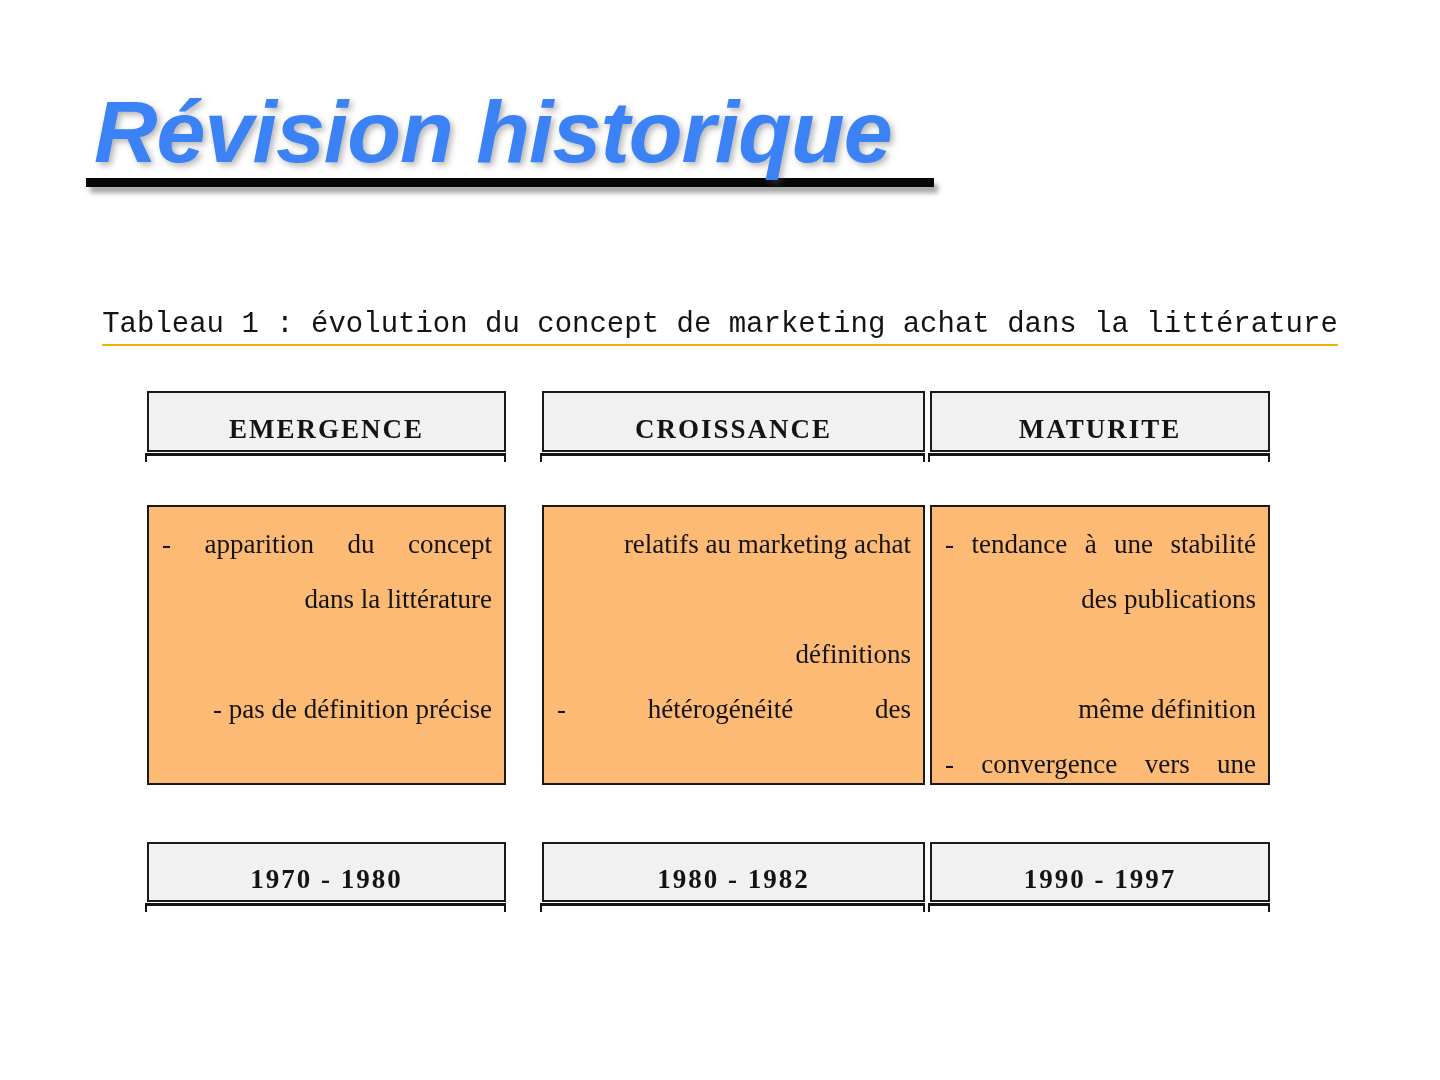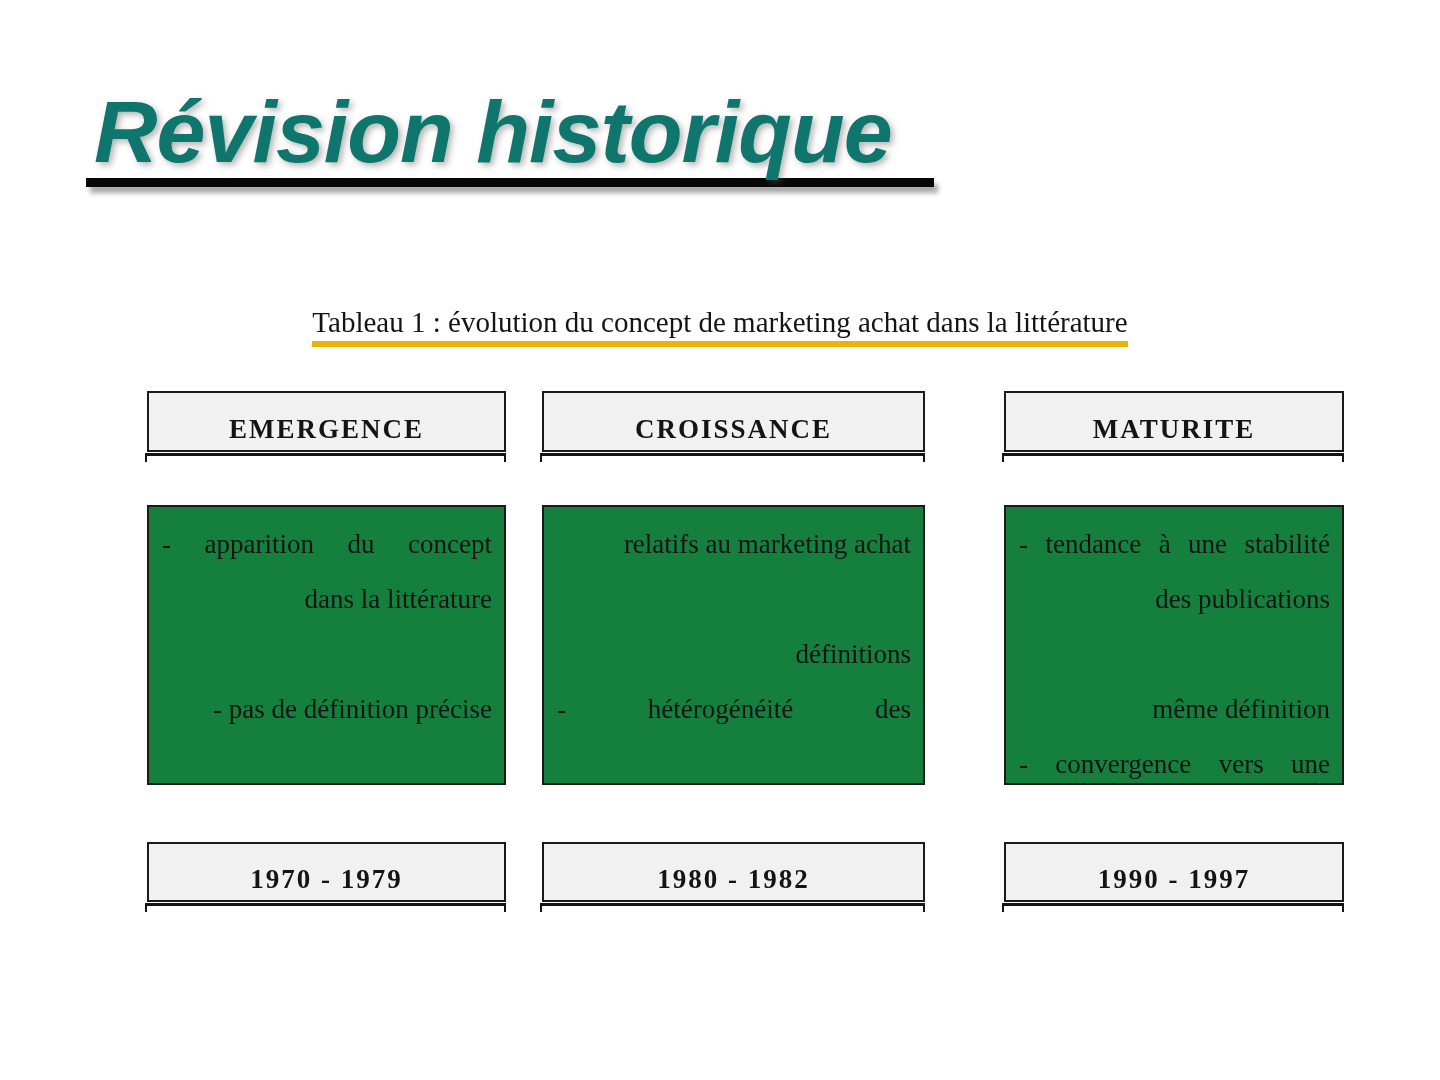--- a/index.html
+++ b/index.html
@@ -31,58 +31,59 @@
     position: absolute;
     left: 94px;
     top: 88px;
     margin: 0;
     font-family: "Liberation Sans", sans-serif;
     font-style: italic;
     font-weight: bold;
     font-size: 88px;
     line-height: 1;
     letter-spacing: -1px;
-    color: #0f766e;
+    color: #3b82f6;
     text-shadow: 3px 3px 6px rgba(90,90,90,0.45);
     white-space: nowrap;
     text-align: right;
   }
 
   
   .caption {
     position: absolute;
     left: 0;
     top: 303px;
     width: 100%;
     text-align: center;
     font-size: 29px;
     line-height: 38px;
   }
   .caption span {
-    border-bottom: 6px solid #eab308;
+    border-bottom: 2px solid #eab308;
     padding-bottom: 3px;
+    font-family: Liberation Mono, monospace;
   }
 
   
   .col {
     position: absolute;
     top: 391px;
     height: 515px;
   }
   .col-1 { left: 147px; width: 359px; }
   .col-2 { left: 542px; width: 383px; }
-  .col-3 { left: 1004px; width: 340px; }
+  .col-3 { left: 930px; width: 340px; }
 
   .box {
     position: absolute;
     left: 0;
     right: 0;
     box-sizing: border-box;
     border: 2px solid #1a1a1a;
-    background: #15803d;
+    background: #fdba74;
   }
   .box.shaded {
     background: #f1f1f1;
     display: flex;
     align-items: flex-end;
     justify-content: center;
     font-weight: bold;
     font-size: 27px;
     letter-spacing: 2px;
     padding-bottom: 5px;
@@ -143,21 +144,21 @@
     <div class="box content">
       <div class="para">
         <div class="line just">- apparition du concept</div>
         <div class="line">dans la littérature</div>
       </div>
       <div class="para">
         <div class="line">- pas de définition précise</div>
       </div>
     </div>
     <div class="box shaded period">
-      <span>1970 - 1979</span>
+      <span>1970 - 1980</span>
     </div>
   </div>
 
   <div class="col col-2">
     <div class="box shaded header">
       <span>CROISSANCE</span>
     </div>
     <div class="box content">
       <div class="para">
         <div class="line">relatifs au marketing achat</div>

